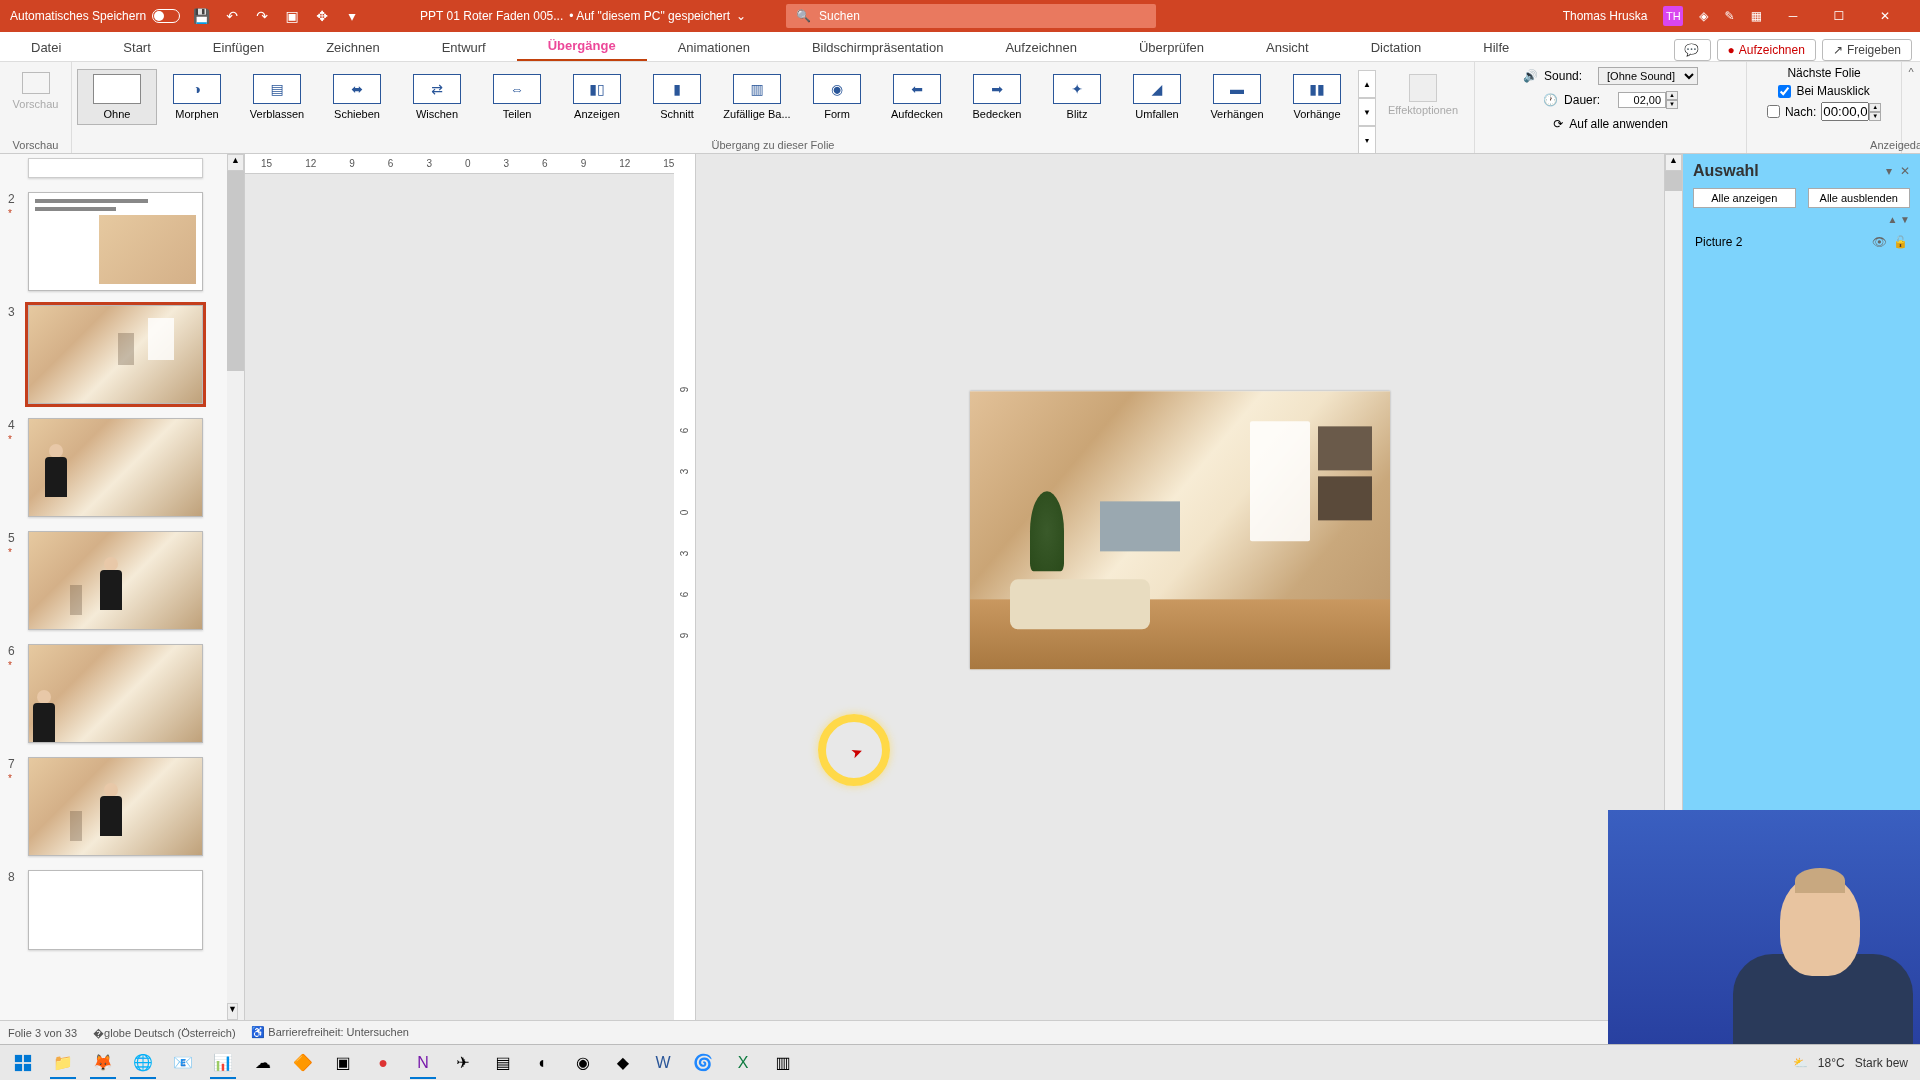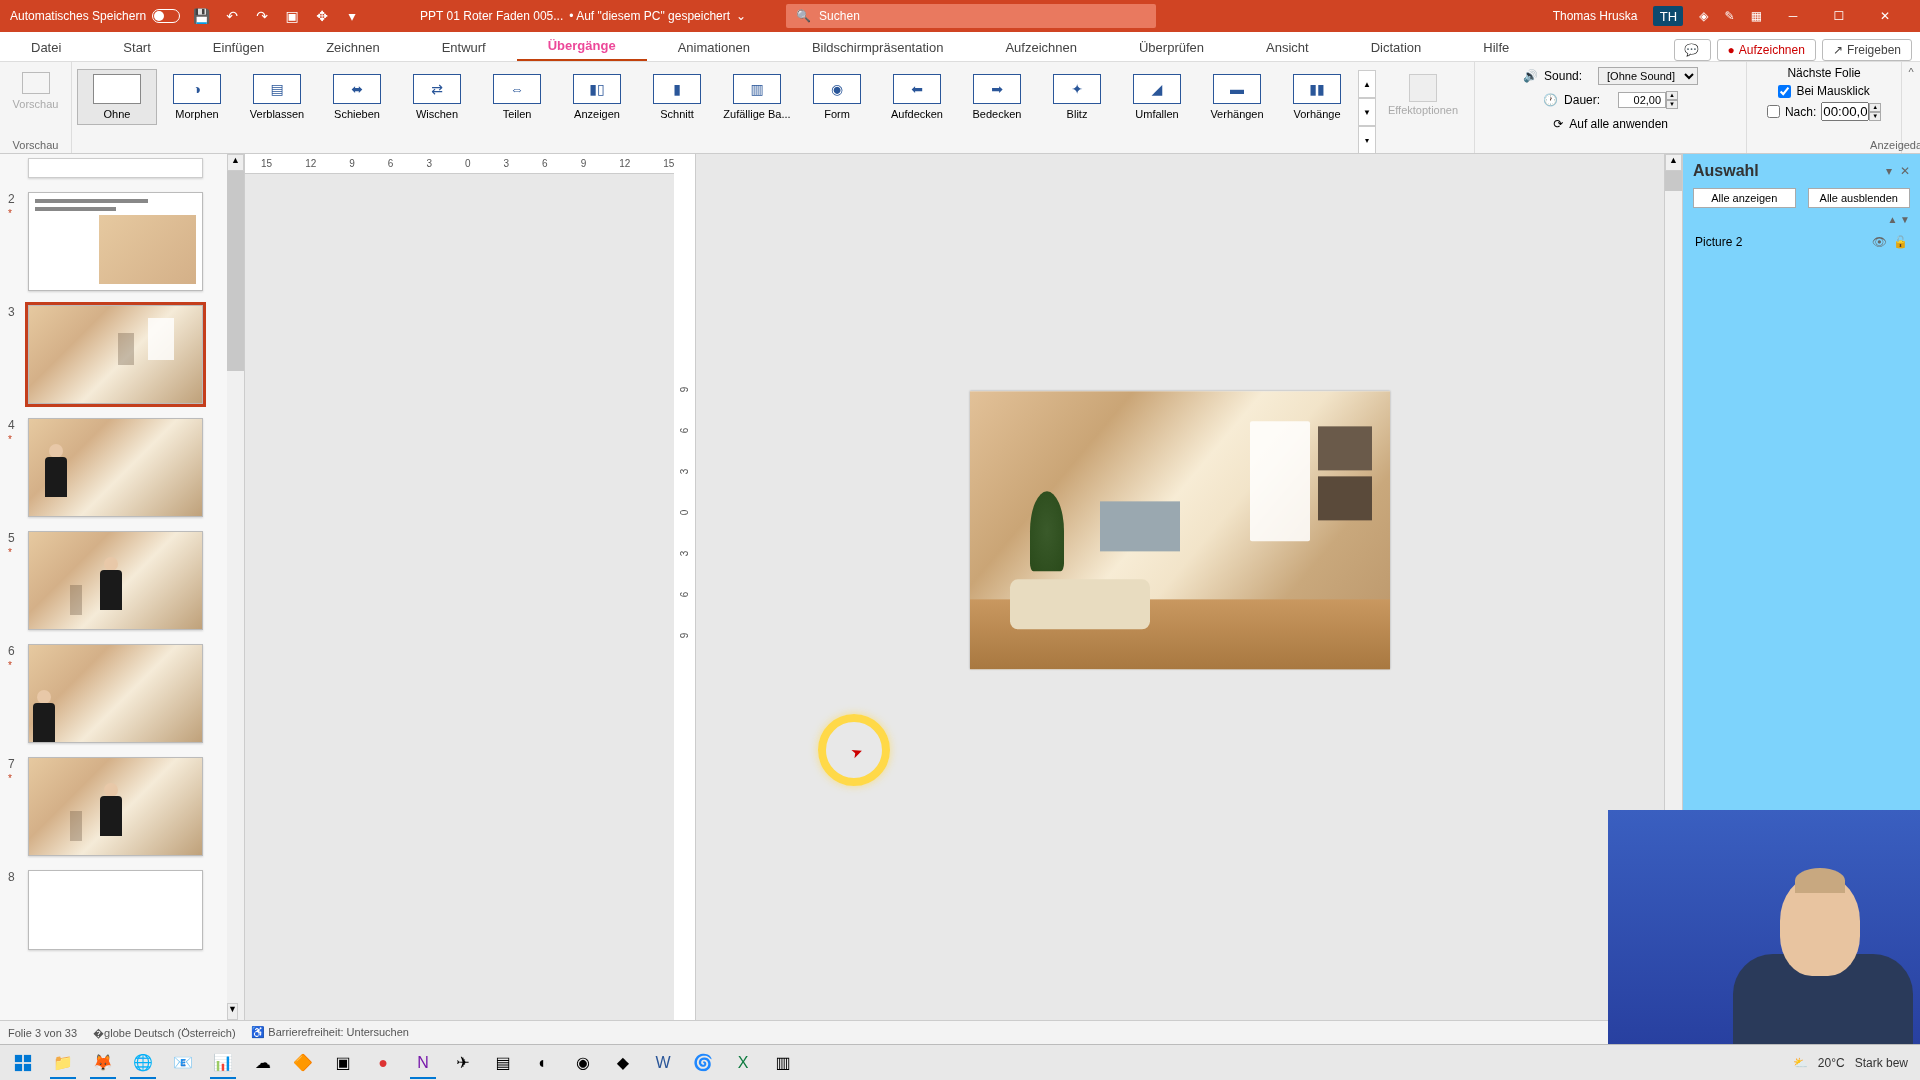--- a/index.html
+++ b/index.html
@@ -8,21 +8,21 @@
 
 .titlebar { background: #d04423; height: 32px; display: flex; align-items: center; color: #fff; font-size: 12px; }
 .titlebar .autosave { margin-left: 10px; display: flex; align-items: center; gap: 6px; }
 .titlebar .toggle { width: 28px; height: 14px; border: 1px solid #fff; border-radius: 7px; position: relative; }
 .titlebar .toggle::after { content:""; width:10px; height:10px; background:#fff; border-radius:50%; position:absolute; left:1px; top:1px; }
 .titlebar .qat { display: flex; gap: 14px; margin-left: 14px; align-items: center; }
 .titlebar .qat-icon { width: 16px; height: 16px; display:flex; align-items:center; justify-content:center; font-size:14px; }
 .titlebar .doctitle { margin-left: 60px; display:flex; align-items:center; gap:6px; }
 .titlebar .search { margin-left: 40px; background: #e9795f; height: 24px; width: 370px; display:flex; align-items:center; padding:0 10px; gap:8px; border-radius:2px; }
 .titlebar .right { margin-left:auto; display:flex; align-items:center; gap:16px; padding-right: 20px; }
-.titlebar .user-badge { background:#0c4a6e; width:30px; height:20px; display:flex; align-items:center; justify-content:center; font-size:13px; border-radius:2px; }
+.titlebar .user-badge { background:#d946ef; width:20px; height:20px; display:flex; align-items:center; justify-content:center; font-size:11px; border-radius:2px; }
 .titlebar .winctrl { width:30px; text-align:center; font-size:12px; }
 
 
 .tabs { height: 30px; background:#fff; display:flex; align-items:flex-end; font-size:13px; color:#444; border-bottom:1px solid #ddd; }
 .tabs .tab { padding: 6px 31px; cursor:pointer; }
 .tabs .tab.active { color:#ec4899; font-weight:600; border-bottom:2px solid #c2410c; }
 .tabs .right-actions { margin-left:auto; display:flex; gap:6px; align-items:center; padding-right:8px; }
 .tabs .pill { border:1px solid #bbb; border-radius:3px; padding:3px 10px; font-size:12px; display:flex; align-items:center; gap:4px; }
 .tabs .record { color:#c00; }
 
@@ -272,20 +272,21 @@
       <div class="gallery-spin">
           <div>▲</div>
           <div>▼</div>
           <div>▾</div>
         </div>
       <div class="effect-opts">
         <div class="eicon"></div>
         <span>Effektoptionen</span>
       </div>
     </div>
+    <div class="group-label">Übergang zu dieser Folie</div>
   </div>
   <div class="group timing-group">
     <div class="timing-row">
       <span>🔊</span>
       <span class="lbl">Sound:</span>
       <select style="width:100px;"><option>[Ohne Sound]</option></select>
     </div>
     <div class="timing-row">
       <span>🕐</span>
       <span class="lbl">Dauer:</span>
@@ -480,16 +481,16 @@
   <div class="tb-btn">▤</div>
   <div class="tb-btn">◐</div>
   <div class="tb-btn">◉</div>
   <div class="tb-btn">◆</div>
   <div class="tb-btn" style="color:#2a5699;">W</div>
   <div class="tb-btn">🌀</div>
   <div class="tb-btn" style="color:#107c41;">X</div>
   <div class="tb-btn">▥</div>
   <div class="tray">
     <span>⛅</span>
-    <span>20°C</span>
+    <span>18°C</span>
     <span>Stark bew</span>
   </div>
 </div>
 
 </body></html>

